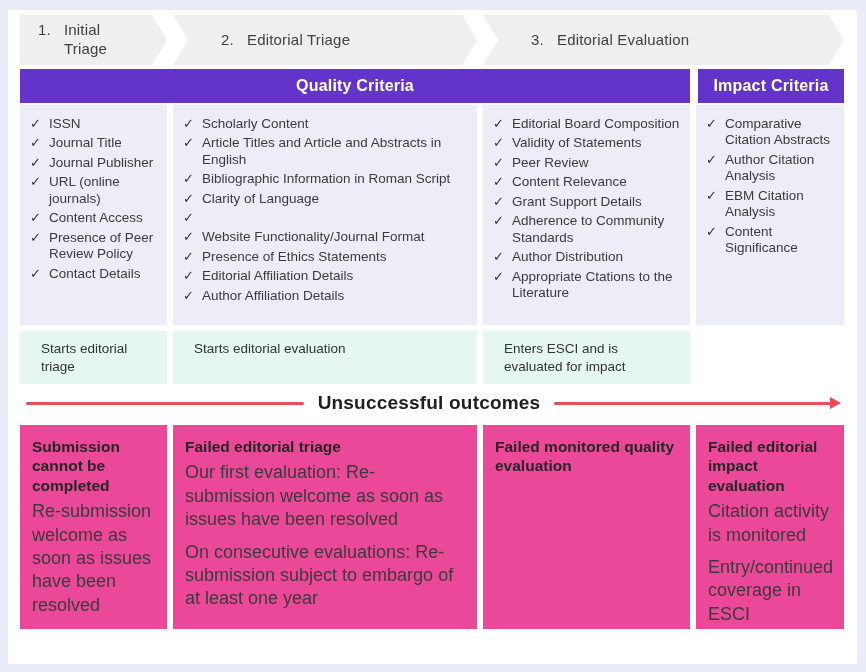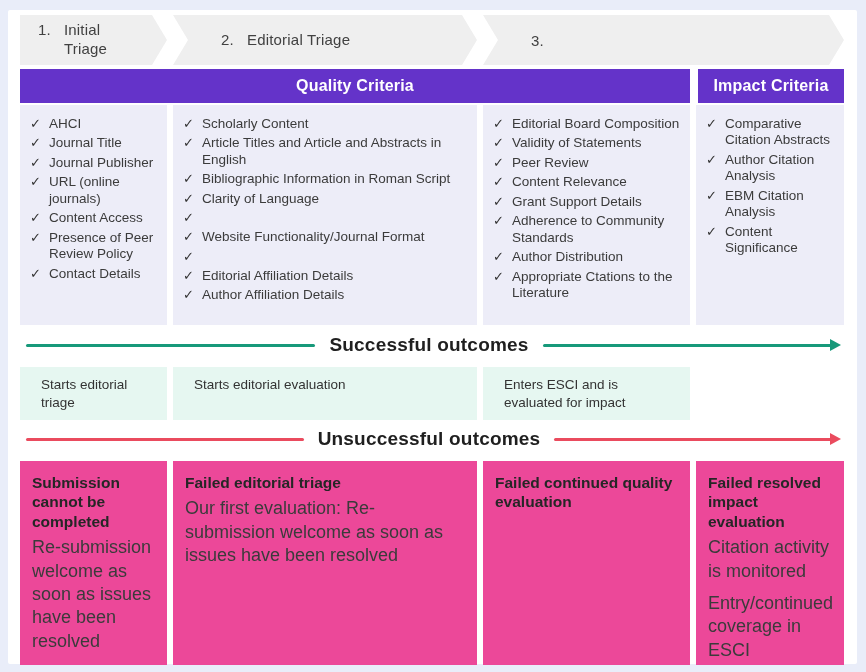--- a/index.html
+++ b/index.html
@@ -75,35 +75,36 @@
     </div>
     <div class="step step-next">
       <div class="step-inner">
         <span class="step-num">2.</span>
         <span class="step-label">Editorial Triage</span>
       </div>
     </div>
     <div class="step step-next">
       <div class="step-inner">
         <span class="step-num">3.</span>
+        <span class="step-label">Editorial Evaluation</span>
       </div>
     </div>
   </div>
 
   <div class="headers-row">
     <div class="crit-header">Quality Criteria</div>
     <div class="crit-header">Impact Criteria</div>
   </div>
 
   <div class="grid4 criteria-row">
     <div class="crit-box">
 
     <div class="crit-item">
           <span class="check">✓</span>
-          <span>AHCI</span>
+          <span>ISSN</span>
         </div>
         <div class="crit-item">
           <span class="check">✓</span>
           <span>Journal Title</span>
         </div>
         <div class="crit-item">
           <span class="check">✓</span>
           <span>Journal Publisher</span>
         </div>
         <div class="crit-item">
@@ -143,20 +144,21 @@
         </div>
         <div class="crit-item">
           <span class="check">✓</span>
         </div>
         <div class="crit-item">
           <span class="check">✓</span>
           <span>Website Functionality/Journal Format</span>
         </div>
         <div class="crit-item">
           <span class="check">✓</span>
+          <span>Presence of Ethics Statements</span>
         </div>
         <div class="crit-item">
           <span class="check">✓</span>
           <span>Editorial Affiliation Details</span>
         </div>
         <div class="crit-item">
           <span class="check">✓</span>
           <span>Author Affiliation Details</span>
         </div>
       </div>
@@ -209,25 +211,20 @@
           <span class="check">✓</span>
           <span>EBM Citation Analysis</span>
         </div>
         <div class="crit-item">
           <span class="check">✓</span>
           <span>Content Significance</span>
         </div>
       </div>
   </div>
 
-  <div class="outcome-arrow green">
-    <div class="o-line"></div>
-    <div class="o-title">Successful outcomes</div>
-    <div class="o-line head"></div>
-  </div>
 
   <div class="grid4 mint-row">
 
   <div class="mint-box">Starts editorial triage</div>
       <div class="mint-box">Starts editorial evaluation</div>
       <div class="mint-box">Enters ESCI and is evaluated for impact</div>
     </div>
 
   <div class="outcome-arrow red">
     <div class="o-line"></div>
@@ -241,27 +238,28 @@
       <div>
 
       <p>Re-submission welcome as soon as issues have been resolved</p>
         </div>
     </div>
     <div class="pink-box">
       <div class="pink-title">Failed editorial triage</div>
       <div>
 
       <p>Our first evaluation: Re-submission welcome as soon as issues have been resolved</p>
-        </div>
-    </div>
-    <div class="pink-box">
-      <div class="pink-title">Failed continued quality evaluation</div>
-    </div>
-    <div class="pink-box">
-      <div class="pink-title">Failed resolved impact evaluation</div>
+          <p>On consecutive evaluations: Re-submission subject to embargo of at least one year</p>
+        </div>
+    </div>
+    <div class="pink-box">
+      <div class="pink-title">Failed monitored quality evaluation</div>
+    </div>
+    <div class="pink-box">
+      <div class="pink-title">Failed editorial impact evaluation</div>
       <div>
 
       <p>Citation activity is monitored</p>
           <p>Entry/continued coverage in ESCI</p>
           <p>Re-evaluation subject to journal performance</p>
         </div>
     </div>
   </div>
 
 </div>

